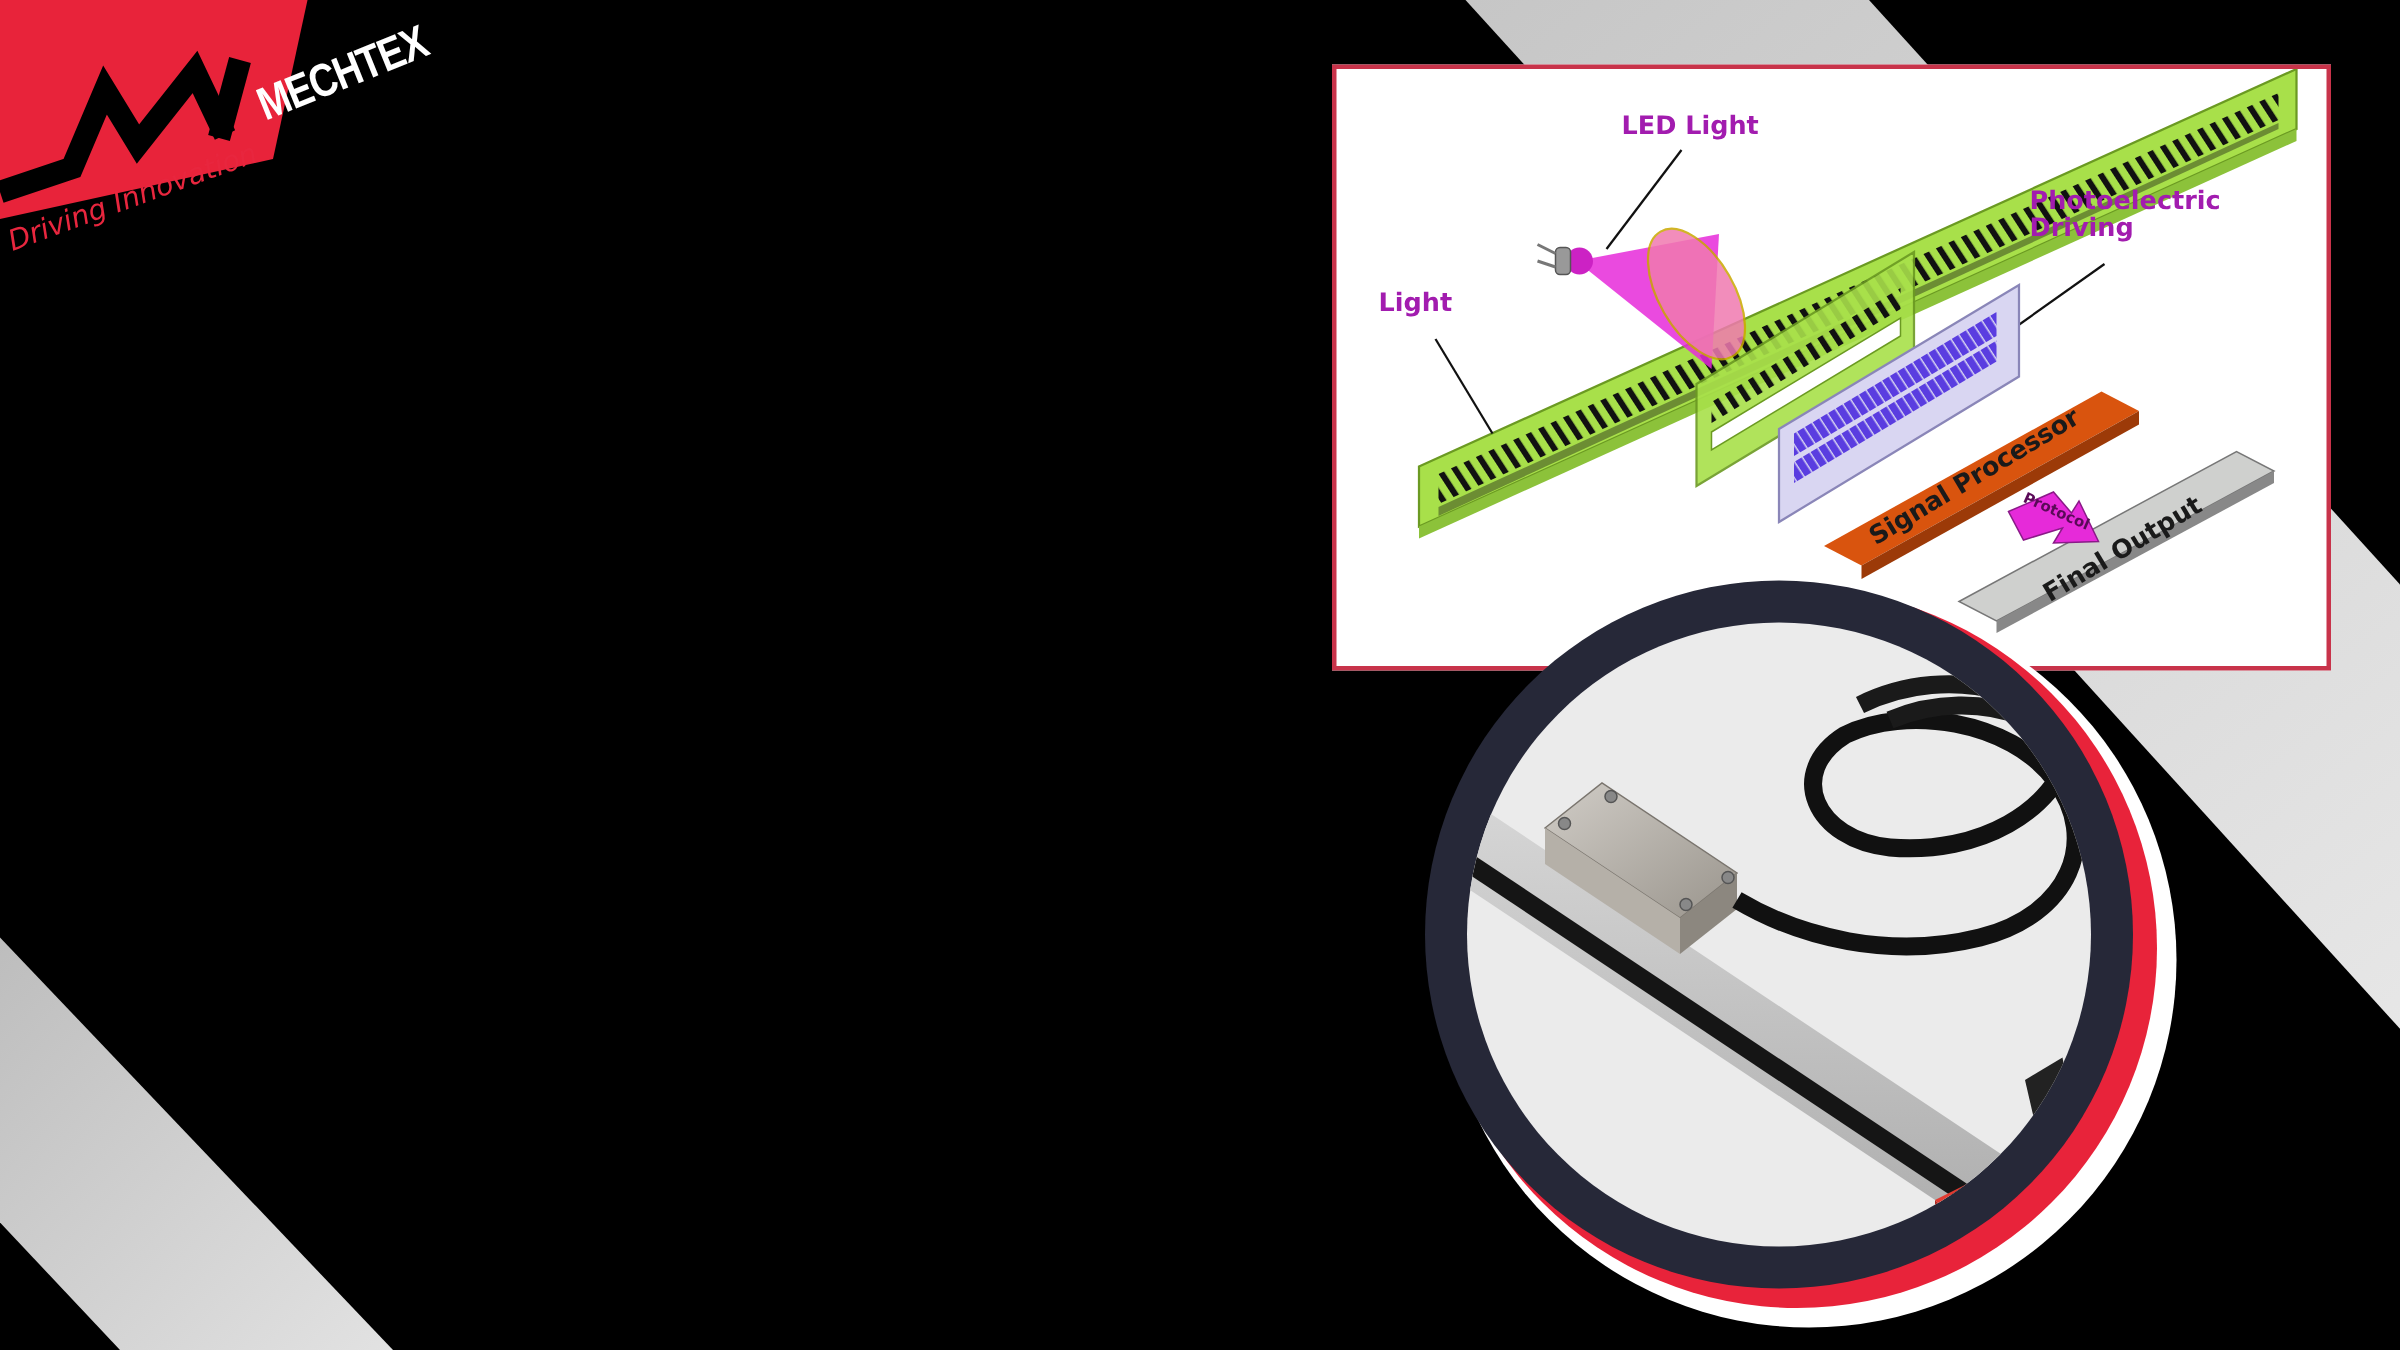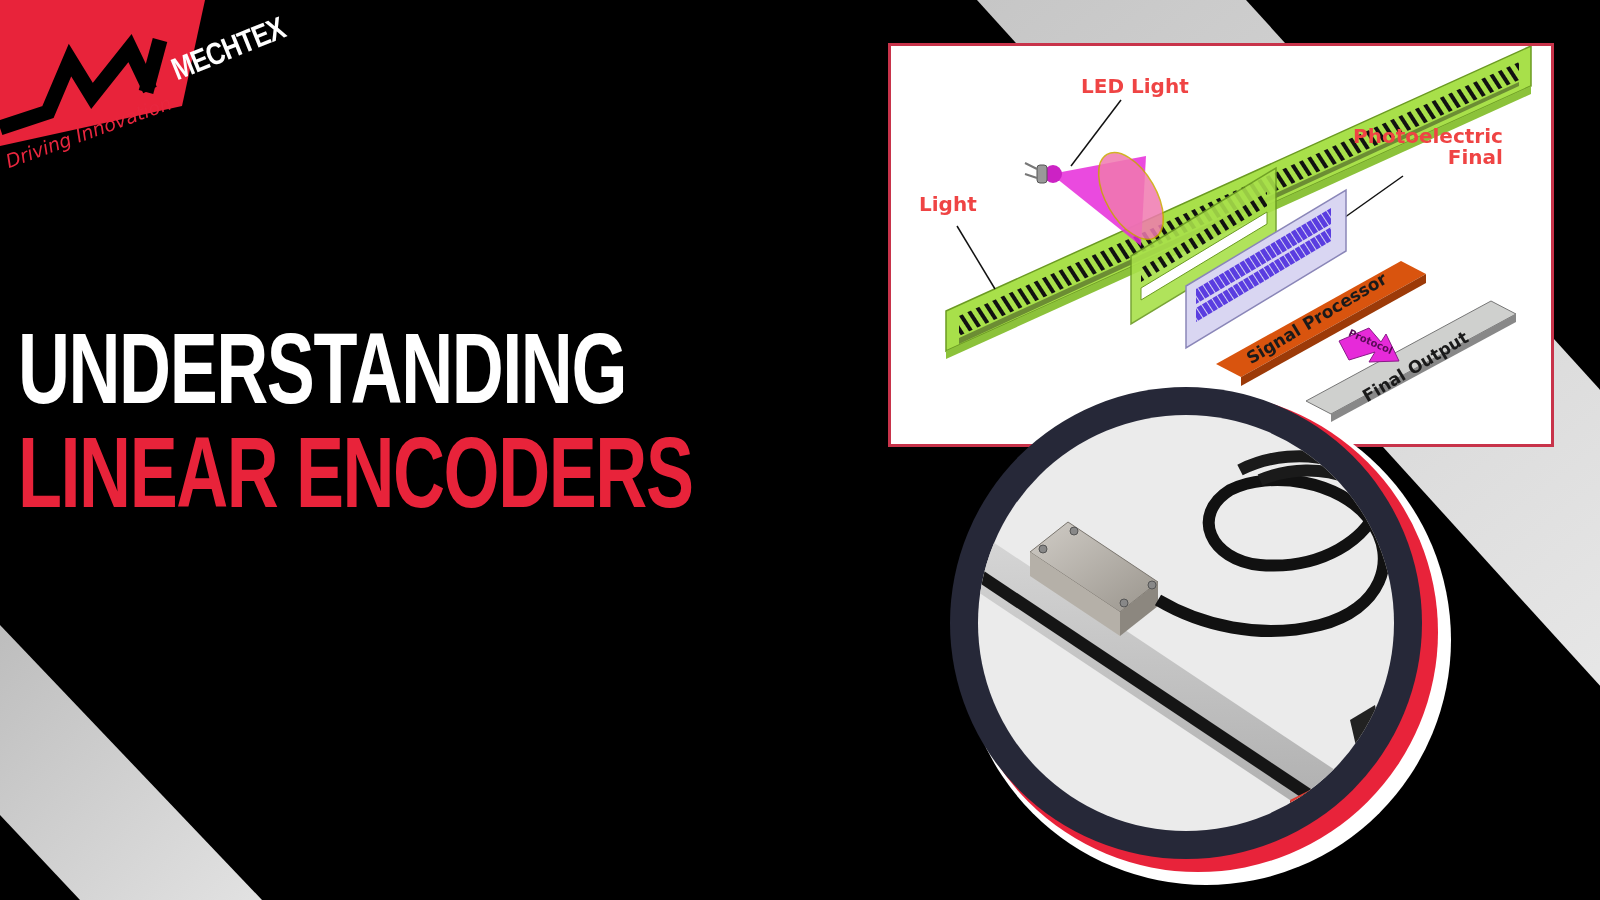--- a/index.html
+++ b/index.html
@@ -71,24 +71,24 @@
     background: #fff;
     border: 3px solid #c8334a;
     box-sizing: border-box;
     overflow: hidden;
   }
   .diagram svg { position: absolute; left: 0; top: 0; }
   .diagram-label {
     position: absolute;
     font-family: "DejaVu Sans", sans-serif;
     font-weight: bold;
-    color: #ef4444;
-    font-size: 20px;
+    color: #a21caf;
+    font-size: 17px;
     line-height: 1.05;
-    text-align: right;
+    text-align: left;
     white-space: nowrap;
   }
   .rot-label {
     position: absolute;
     font-family: "DejaVu Sans", sans-serif;
     font-weight: bold;
     color: #1d1d1d;
     white-space: nowrap;
     transform-origin: left bottom;
   }
@@ -123,24 +123,20 @@
     <svg width="320" height="200" style="position:absolute;left:0;top:0">
       <polygon points="0,0 205,0 182,106 0,146" fill="#e8233a"></polygon>
 
       <polyline points="0,128 48,112 70,60 92,96 130,48 150,90" fill="none" stroke="#000" stroke-width="15" stroke-linejoin="miter"></polyline>
       <line x1="146" y1="92" x2="160" y2="40" stroke="#000" stroke-width="15"></line>
     </svg>
     <div class="logo-wordmark">MECHTEX</div>
     <div class="logo-tagline">Driving Innovation</div>
   </div>
 
-  <h1 class="title">
-    <span class="title-line title-line-1">UNDERSTANDING</span>
-    <span class="title-line title-line-2">LINEAR ENCODERS</span>
-  </h1>
 
   <div class="diagram">
     <svg width="660" height="398">
       <defs>
         <pattern id="ticks" width="9" height="40" patternUnits="userSpaceOnUse" patternTransform="rotate(-33)">
           <rect x="0" y="0" width="4" height="40" fill="#111"></rect>
         </pattern>
         <pattern id="cells" width="6" height="30" patternUnits="userSpaceOnUse" patternTransform="rotate(-33)">
           <rect x="0" y="0" width="5" height="30" fill="#5a3de0"></rect>
         </pattern>
@@ -190,21 +186,21 @@
 
       <g>
         <polygon points="448,295 478,282 490,296 495,288 508,315 478,316 484,306 458,314" fill="#e62ad9" stroke="#8a1a88" stroke-width="1"></polygon>
       </g>
     </svg>
 
     <div class="diagram-label" style="left:190px; top:30px;">LED Light</div>
     <div class="diagram-label" style="left:28px; top:148px;">Light</div>
     <div class="diagram-label" style="left:462px; top:80px;">
       <div>Photoelectric</div>
-      <div>Final</div>
+      <div>Driving</div>
     </div>
 
     <div class="rot-label" style="left:362px; top:302px; font-size:17px; color:#1a1a1a; transform: rotate(-31deg);">Signal Processor</div>
     <div class="rot-label" style="left:456px; top:280px; font-size:10px; color:#5a0a58; transform: rotate(24deg);">Protocol</div>
     <div class="rot-label" style="left:478px; top:340px; font-size:17px; color:#1a1a1a; transform: rotate(-31deg);">Final Output</div>
   </div>
 
   <div class="photo-wrap">
     <svg width="1600" height="900">
       <defs>

